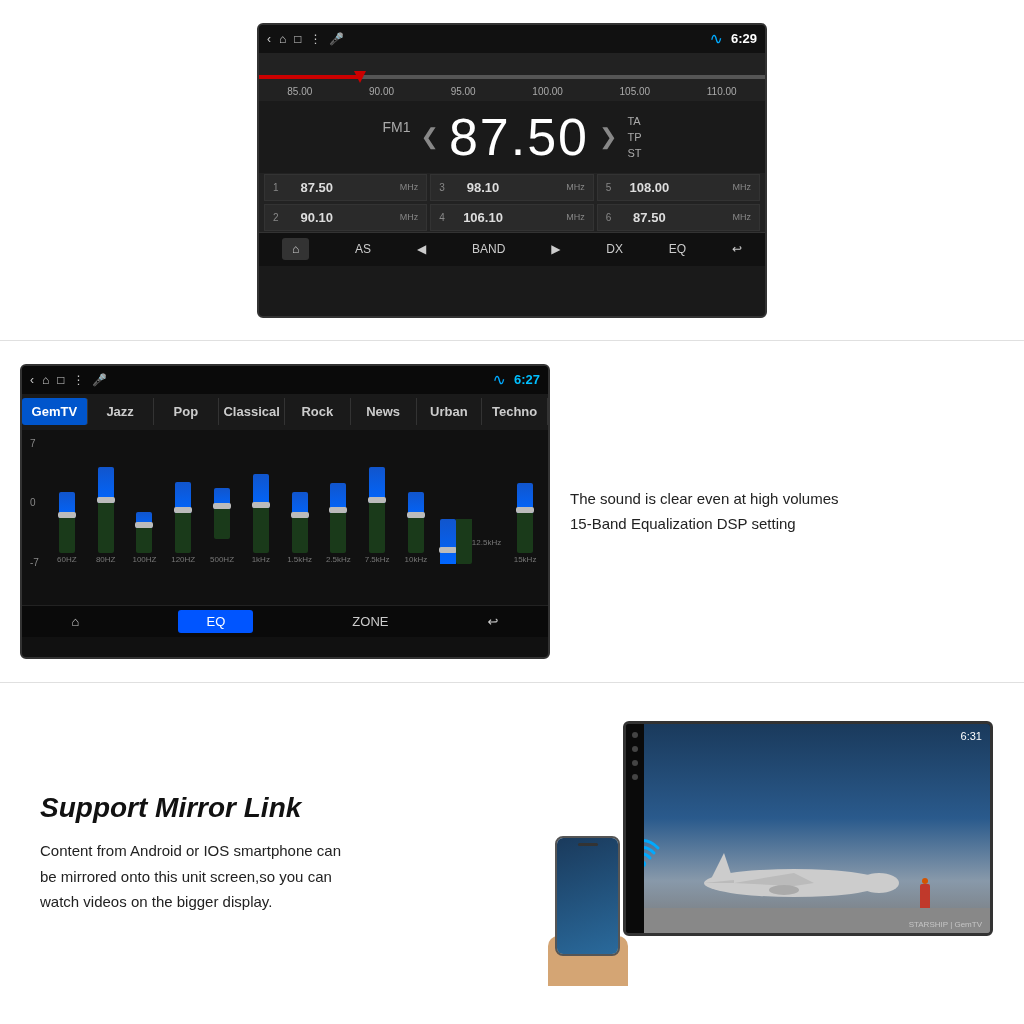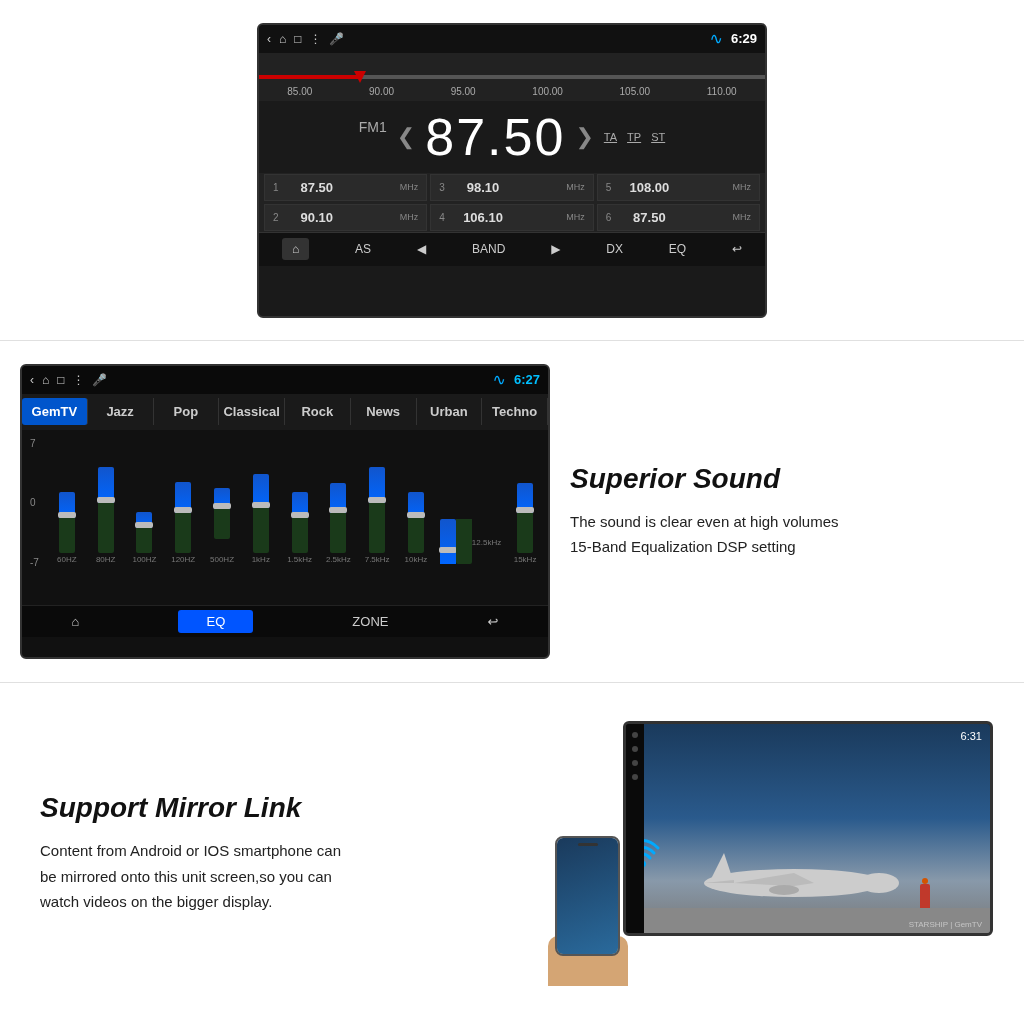--- a/index.html
+++ b/index.html
@@ -183,24 +183,23 @@
     .radio-freq-display {
       color: #fff;
       font-size: 52px;
       font-weight: 300;
       letter-spacing: 2px;
     }
     .radio-ta-tp {
       color: #aaa;
       font-size: 11px;
       display: flex;
-      flex-direction: row;
-      gap: 10px;
+      flex-direction: column;
+      gap: 4px;
       align-self: center;
-      text-decoration: underline;
     }
     .radio-presets {
       background: #222;
       display: grid;
       grid-template-columns: 1fr 1fr 1fr;
       gap: 1px;
       padding: 0 4px;
     }
     .preset-item {
       background: #2a2a2a;
@@ -541,21 +540,20 @@
 
         <div class="eq-bottom-bar">
           <span>⌂</span>
           <span class="eq-btn-active">EQ</span>
           <span>ZONE</span>
           <span>↩</span>
         </div>
       </div>
     </div>
     <div class="row2-right">
-      <div class="section-title">Superior Sound</div>
       <div class="section-desc">
         <div>The sound is clear even at high volumes</div>
         <div>15-Band Equalization DSP setting</div>
       </div>
     </div>
   </div>
 
   <div class="row3">
     <div class="row3-left">
       <div class="section-title">Support Mirror Link</div>

